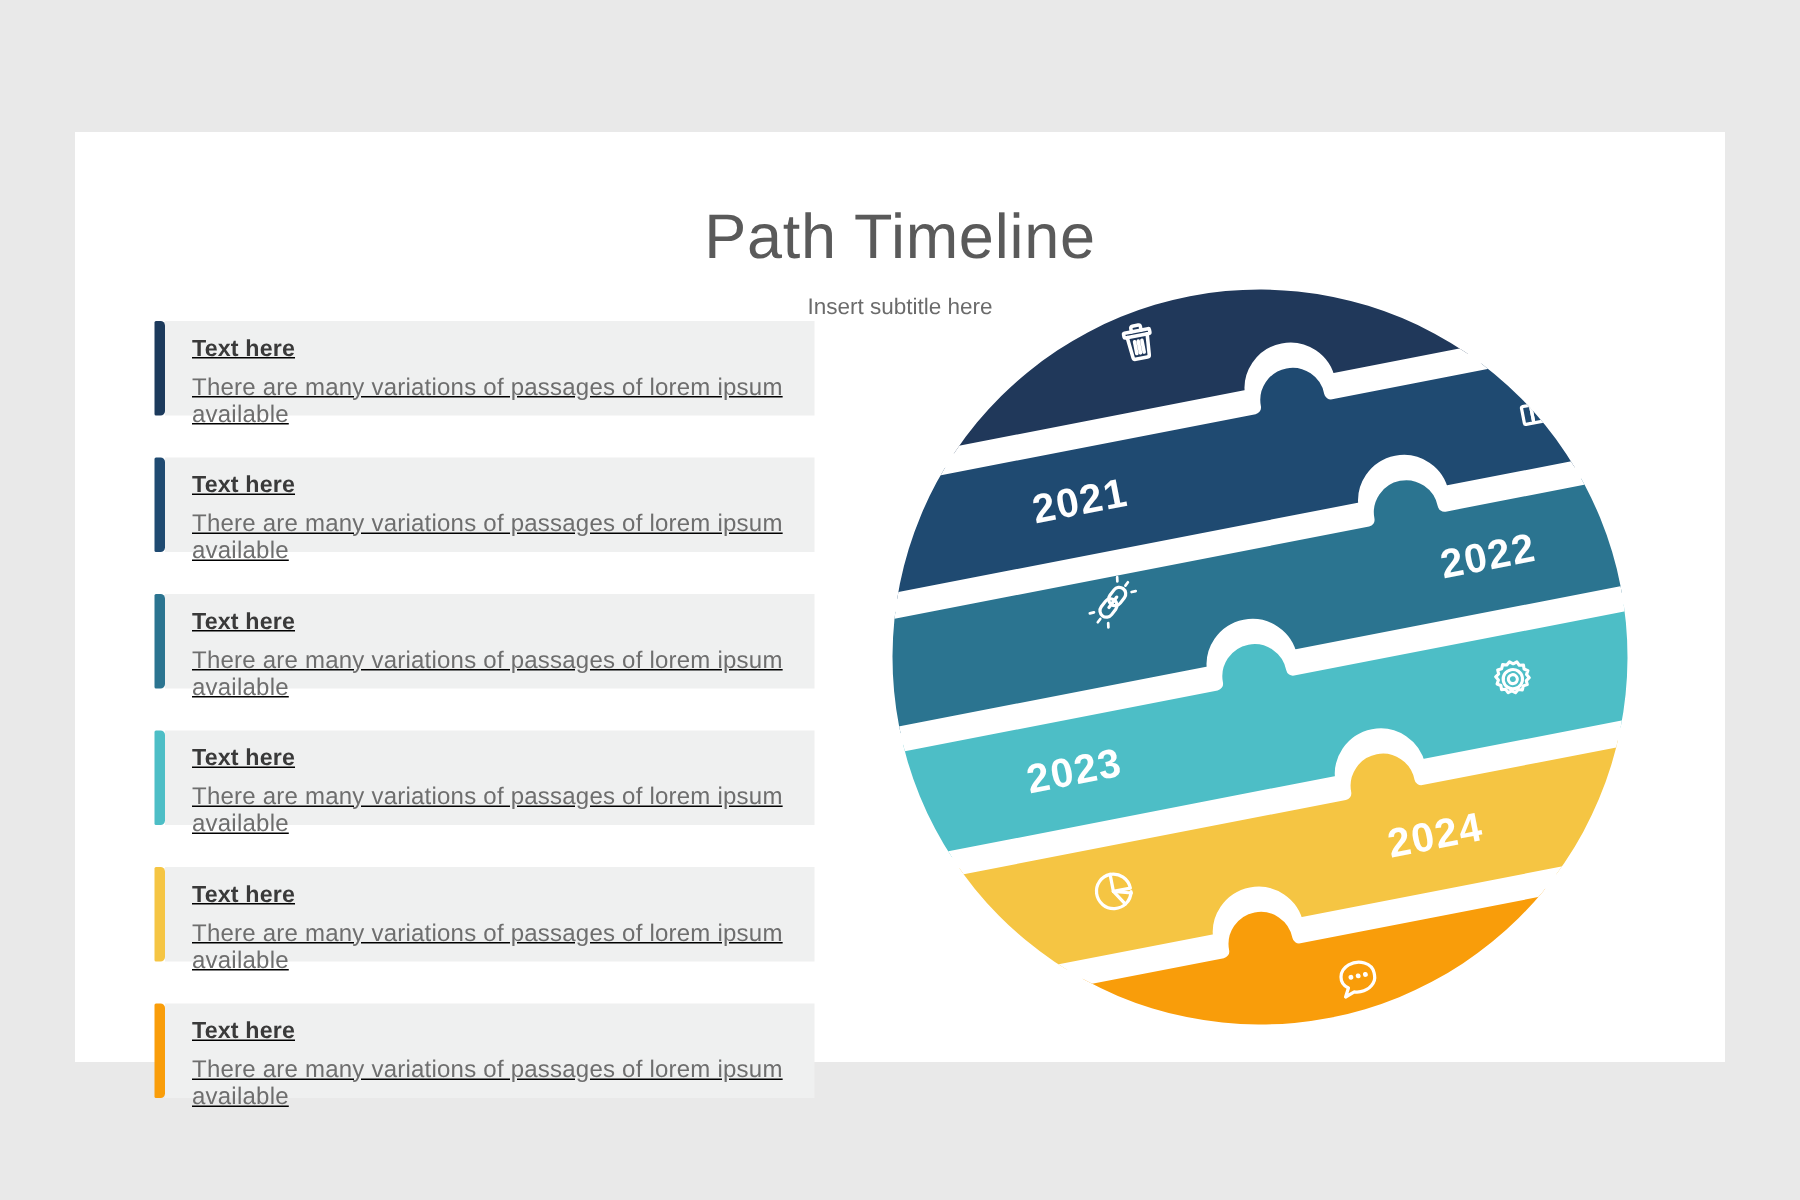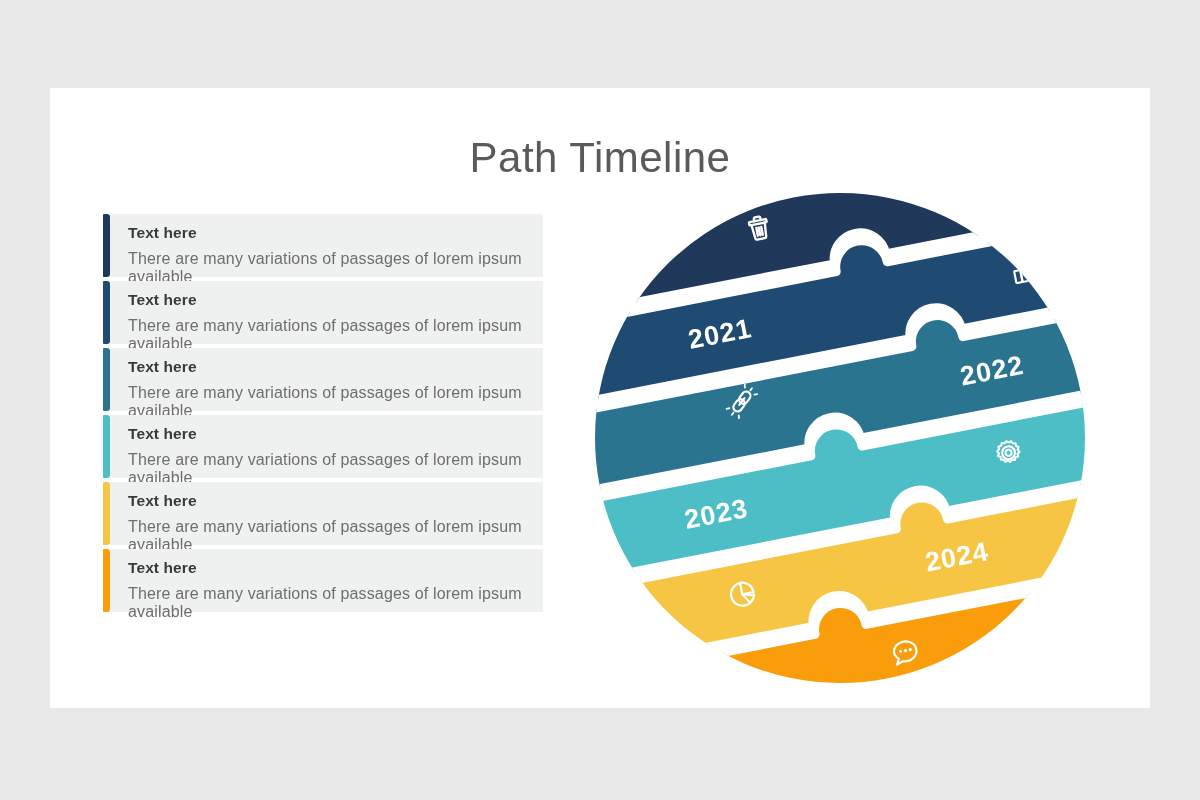--- a/index.html
+++ b/index.html
@@ -24,22 +24,22 @@
   }
   #page-subtitle {
     margin-top: 14px;
     font-size: 15px; color: #6b6b6b; font-weight: 400;
   }
   
   #list { position:absolute; left:53px; top:126px; width:440px; }
   .list-item {
     position: relative;
     height: 63px;
-    margin-bottom: 4px;
-    display: flex; align-items: center;
+    margin-bottom: 28px;
+    display: flex; align-items: center; text-decoration: underline;
   }
   .accent {
     width: 7px; height: 100%;
     border-radius: 1px 3px 3px 1px;
     flex: 0 0 7px;
   }
   .item-body {
     flex: 1 1 auto; height: 100%;
     background: #eff0f0;
     padding: 10px 14px 0 18px;
@@ -57,20 +57,21 @@
   #puzzle svg { display:block; width:100%; height:100%; }
   .yr { font-family:"Liberation Sans", sans-serif; font-weight:bold; fill:#fff; font-size:27px; letter-spacing:1px; }
 </style>
 </head>
 <body>
 
 <div id="slide">
 
   <div id="header">
     <div id="page-title">Path Timeline</div>
+    <div id="page-subtitle">Insert subtitle here</div>
   </div>
 
   <div id="list">
 
     <div class="list-item">
       <div class="accent" style="background: rgb(28, 58, 92);"></div>
       <div class="item-body">
         <div class="item-title">Text here</div>
         <div class="item-desc">There are many variations of passages of lorem ipsum available</div>
       </div>

